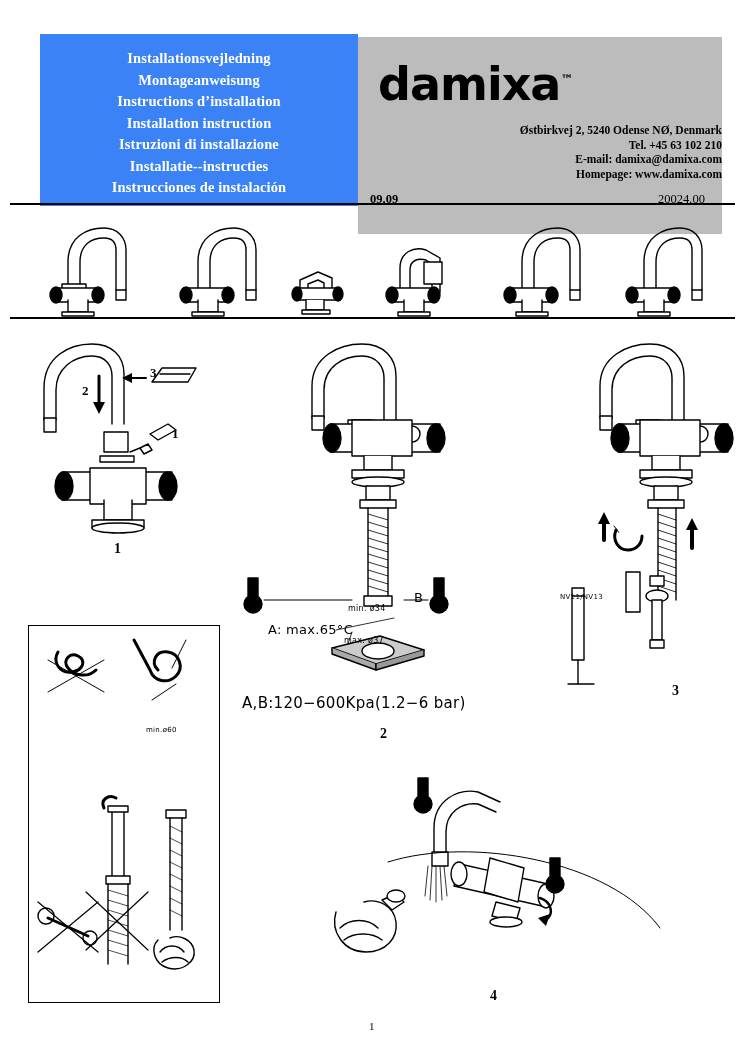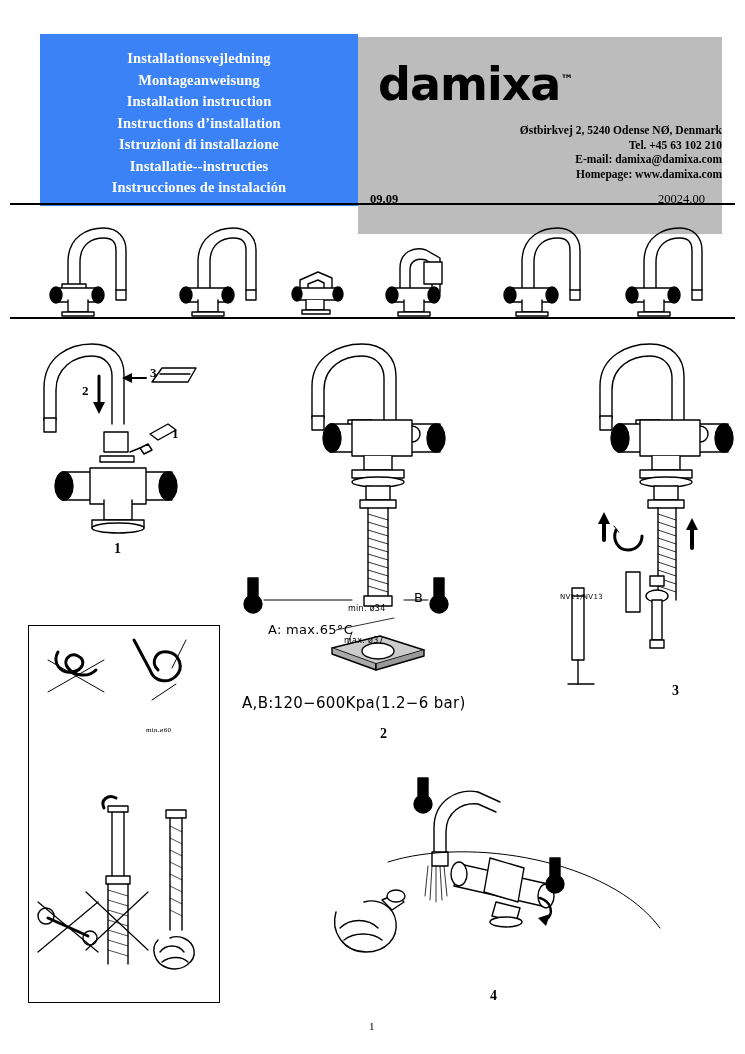--- a/index.html
+++ b/index.html
@@ -167,22 +167,22 @@
 </head>
 <body>
 
 <div class="page">
 
   <div class="header">
 
     <div class="header-left">
       <div>Installationsvejledning</div>
       <div>Montageanweisung</div>
+      <div>Instructions d’installation</div>
       <div>Installation instruction</div>
-      <div>Instructions d’installation</div>
       <div>Istruzioni di installazione</div>
       <div>Installatie--instructies</div>
       <div>Instrucciones de instalación</div>
     </div>
 
     <div class="header-right">
       <div class="brand">
         <span>damixa</span><span class="tm">™</span>
       </div>
       <div class="addr">
@@ -506,17 +506,17 @@
   <div class="fig-text num" style="left:172px; top:426px;">1</div>
 
   <div class="fig-text" style="left:268px; top:622px;">A:  max.65°C</div>
   <div class="fig-text" style="left:414px; top:590px;">B</div>
   <div class="fig-text small" style="left:330px; top:604px;padding-left:18px;">min. ø34</div>
   <div class="fig-text small" style="left:344px; top:636px;">max. ø37</div>
   <div class="fig-text" style="left:242px; top:694px; font-size:15px;">A,B:120−600Kpa(1.2−6  bar)</div>
 
   <div class="fig-text tiny" style="left:560px; top:593px;">NV11/NV13</div>
 
-  <div class="fig-text tiny" style="left:146px; top:726px;font-family:Liberation Serif, serif;">min.ø60</div>
+  <div class="fig-text tiny" style="left:146px; top:726px;">min.ø60</div>
 
   <div class="page-num">1</div>
 
 </div>
 
 </body></html>

